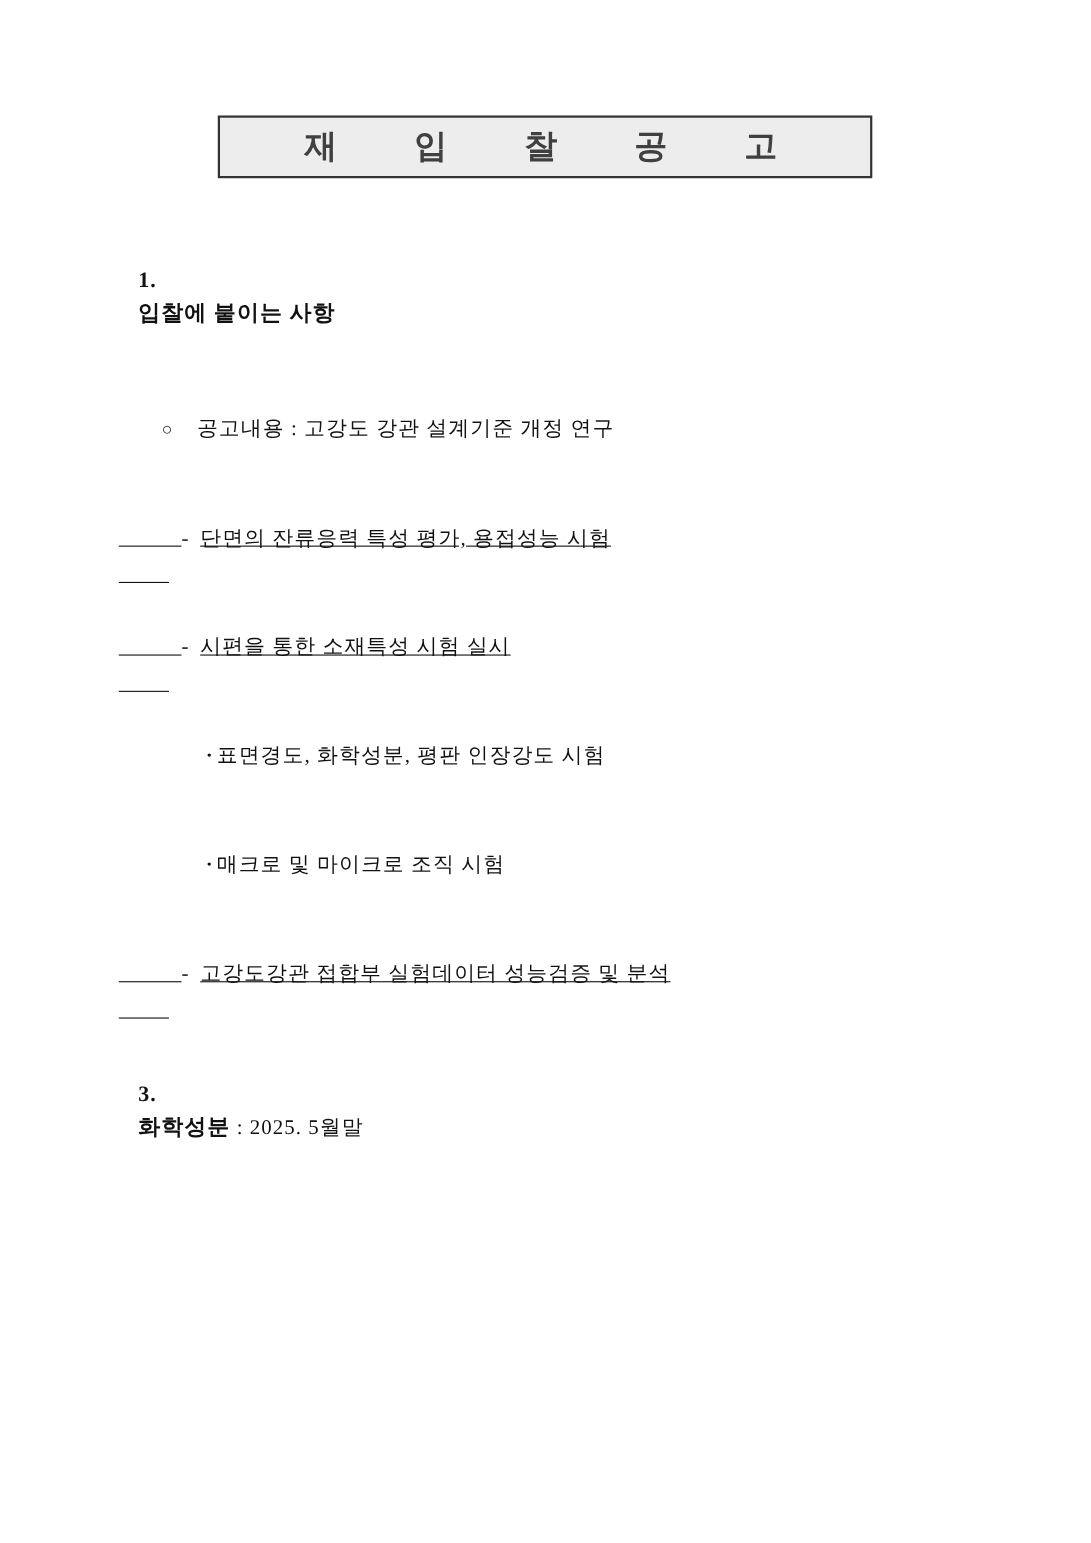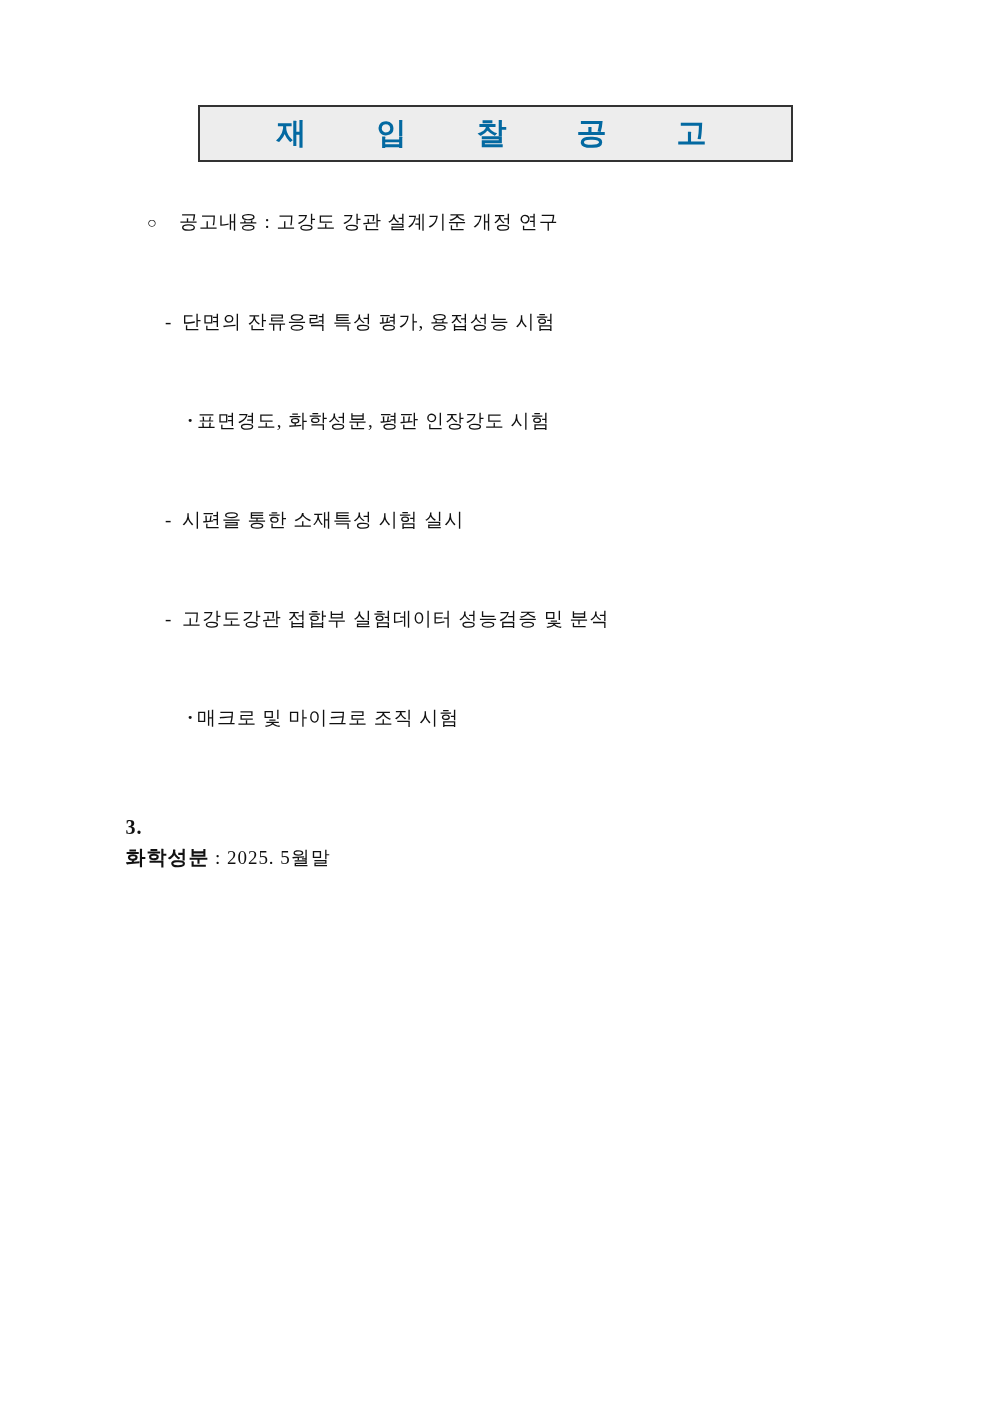--- a/index.html
+++ b/index.html
@@ -24,73 +24,77 @@
     border: 2px solid #333333;
     display: flex;
     align-items: center;
     justify-content: center;
   }
   .title-box .title-text {
     font-size: 30px;
     font-weight: 700;
     letter-spacing: 8px;
     white-space: pre;
-    color: #0369a1;
+    color: #404040;
   }
   .content { padding-left: 78px; padding-right: 20px; }
   .sec-head {
     line-height: 30px;
     font-size: 20px;
     font-weight: 700;
     white-space: pre-wrap;
   }
   .sec-head .head-suffix { font-weight: 400; font-size: 19px; }
   .line { line-height: 33px; white-space: pre-wrap; }
   .line .bullet { display: inline-block; }
   .indent-circle { padding-left: 12px; }
   .indent-circle .bullet { width: 32px; font-size: 16px; }
-  .indent-dash { padding-left: 30px; }
+  .indent-dash { padding-left: 30px; text-decoration: underline; }
   .indent-dash .bullet { width: 17px; }
   .indent-dot { padding-left: 52px; }
   .indent-dot .bullet { width: 10px; font-weight: 700; }
   .mt-sec1 { margin-top: 48px; }
   .mt-items1 { margin-top: 10px; }
   .mt-sec2 { margin-top: 25px; }
   .mt-sec3 { margin-top: 15px; }
 </style>
 </head>
 <body>
 
 <div class="page">
 
   <div class="title-box">
     <span class="title-text">재    입    찰    공    고</span>
   </div>
 
   <div class="content">
 
     <div class="section">
+      <div class="sec-head mt-sec1">
+        <span class="num">1.</span><span> </span>
+        <span>입찰에 붙이는 사항</span>
+      </div>
       <div class="items mt-items1">
         <div class="line indent-circle">
           <span class="bullet">○</span><span class="txt">공고내용 : 고강도 강관 설계기준 개정 연구</span>
         </div>
         <div class="line indent-dash">
           <span class="bullet">-</span><span class="txt">단면의 잔류응력 특성 평가, 용접성능 시험</span>
         </div>
+        <div class="line indent-dash">
+          <span class="bullet">-</span><span class="txt">시편을 통한 소재특성 시험 실시</span>
+        </div>
         <div class="line indent-dot">
           <span class="bullet">·</span><span class="txt">표면경도, 화학성분, 평판 인장강도 시험</span>
         </div>
-        <div class="line indent-dash">
-          <span class="bullet">-</span><span class="txt">시편을 통한 소재특성 시험 실시</span>
+        <div class="line indent-dot">
+          <span class="bullet">·</span><span class="txt">매크로 및 마이크로 조직 시험</span>
         </div>
         <div class="line indent-dash">
           <span class="bullet">-</span><span class="txt">고강도강관 접합부 실험데이터 성능검증 및 분석</span>
-        </div>
-        <div class="line indent-dot">
-          <span class="bullet">·</span><span class="txt">매크로 및 마이크로 조직 시험</span>
         </div>
       </div>
     </div>
 
 
     <div class="section">
       <div class="sec-head mt-sec3">
         <span class="num">3.</span><span> </span>
         <span>화학성분</span><span class="head-suffix"> : 2025. 5월말</span>
       </div>

